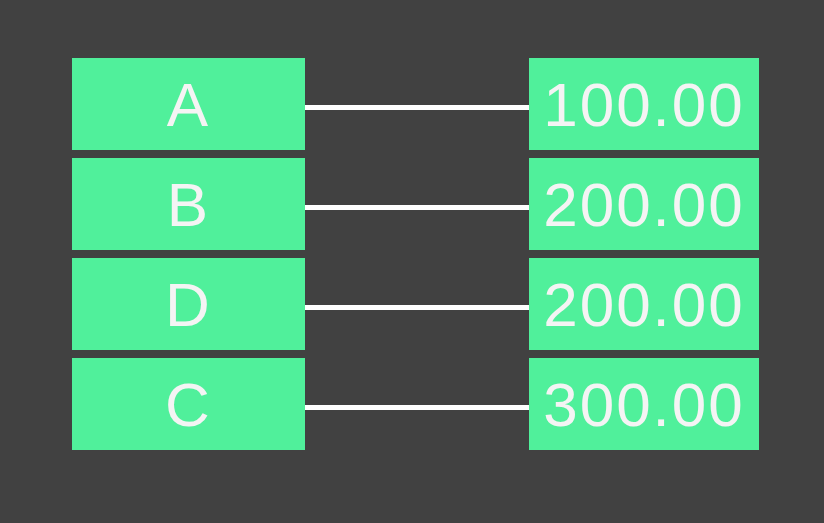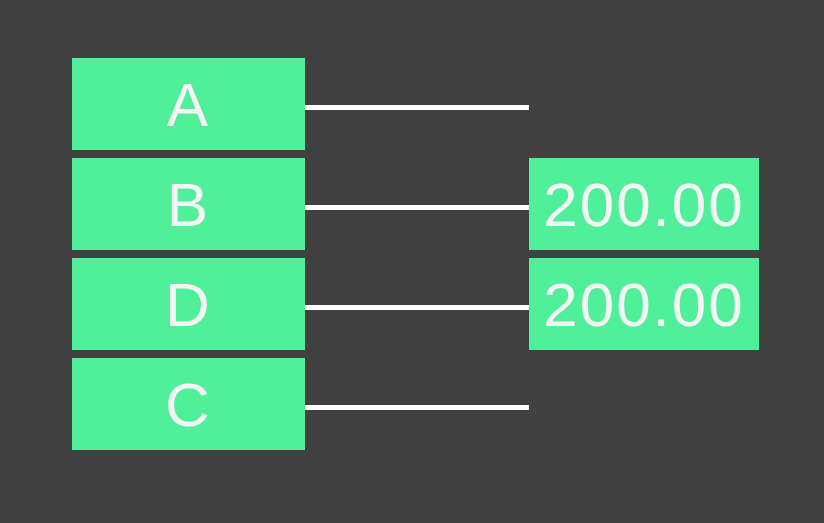--- a/index.html
+++ b/index.html
@@ -62,20 +62,23 @@
 </head>
 <body>
 
 <div class="canvas">
 
   <div class="row r1">
     <div class="node left">
       <span>A</span>
     </div>
     <div class="connector"></div>
+    <div class="node right">
+      <span>100.00</span>
+    </div>
   </div>
 
   <div class="row r2">
     <div class="node left">
       <span>B</span>
     </div>
     <div class="connector"></div>
     <div class="node right">
       <span>200.00</span>
     </div>
@@ -89,15 +92,18 @@
     <div class="node right">
       <span>200.00</span>
     </div>
   </div>
 
   <div class="row r4">
     <div class="node left">
       <span>C</span>
     </div>
     <div class="connector"></div>
+    <div class="node right">
+      <span>300.00</span>
+    </div>
   </div>
 
 </div>
 
 </body></html>

